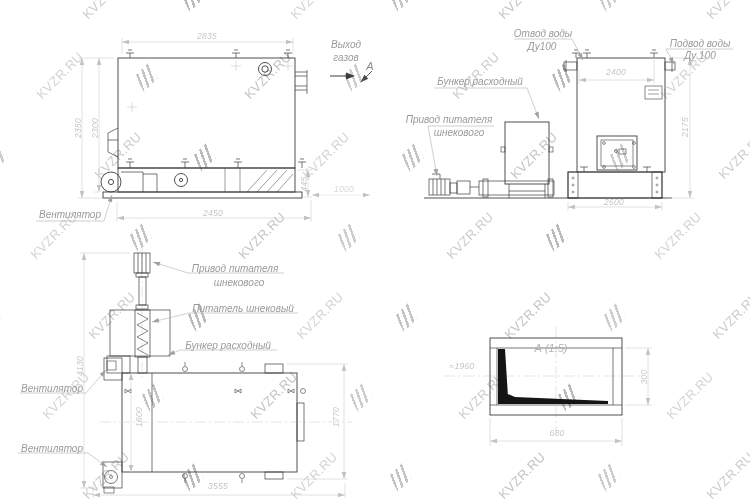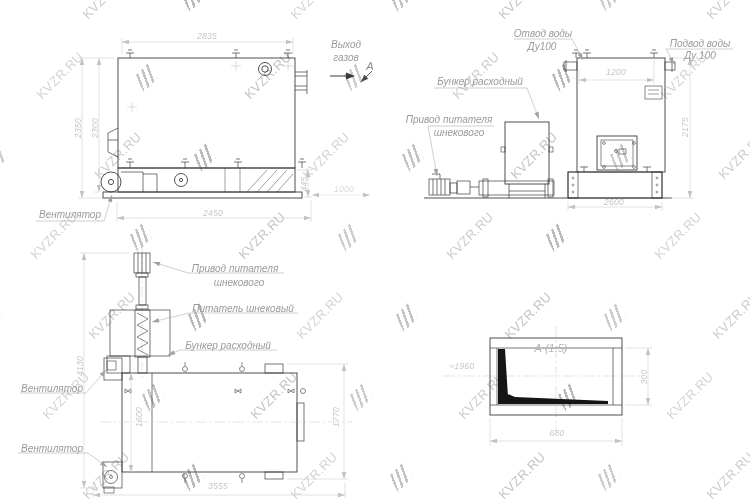--- a/index.html
+++ b/index.html
@@ -274,21 +274,21 @@
   </div>
 
   <div class="view">
     <span class="txt lbl" style="left:543px;top:33px">Отвод воды</span>
     <span class="txt lbl" style="left:542px;top:46px">Ду100</span>
     <span class="txt lbl" style="left:700px;top:43px">Подвод воды</span>
     <span class="txt lbl" style="left:700px;top:55px">Ду 100</span>
     <span class="txt lbl" style="left:480px;top:81px">Бункер расходный</span>
     <span class="txt lbl" style="left:449px;top:119px">Привод питателя</span>
     <span class="txt lbl" style="left:459px;top:132px">шнекового</span>
-    <span class="txt dim" style="left:616px;top:72px">1200</span>
+    <span class="txt dim" style="left:616px;top:72px">2400</span>
     <span class="txt dim rot" style="left:685px;top:127px">2175</span>
     <span class="txt dim" style="left:614px;top:202px">2600</span>
   </div>
 
   <div class="view">
     <span class="txt lbl" style="left:235px;top:268px">Привод питателя</span>
     <span class="txt lbl" style="left:239px;top:282px">шнекового</span>
     <span class="txt lbl" style="left:243px;top:308px">Питатель шнековый</span>
     <span class="txt lbl" style="left:228px;top:345px">Бункер расходный</span>
     <span class="txt lbl" style="left:52px;top:388px">Вентилятор</span>

